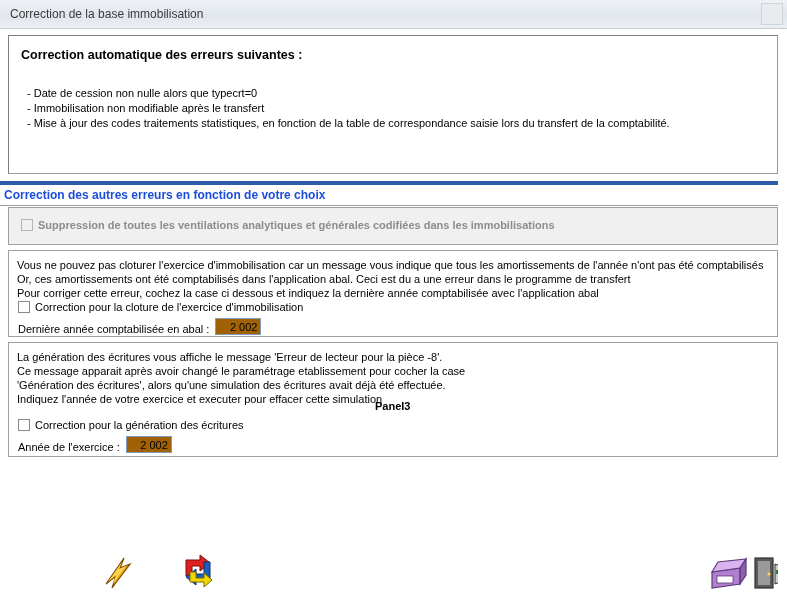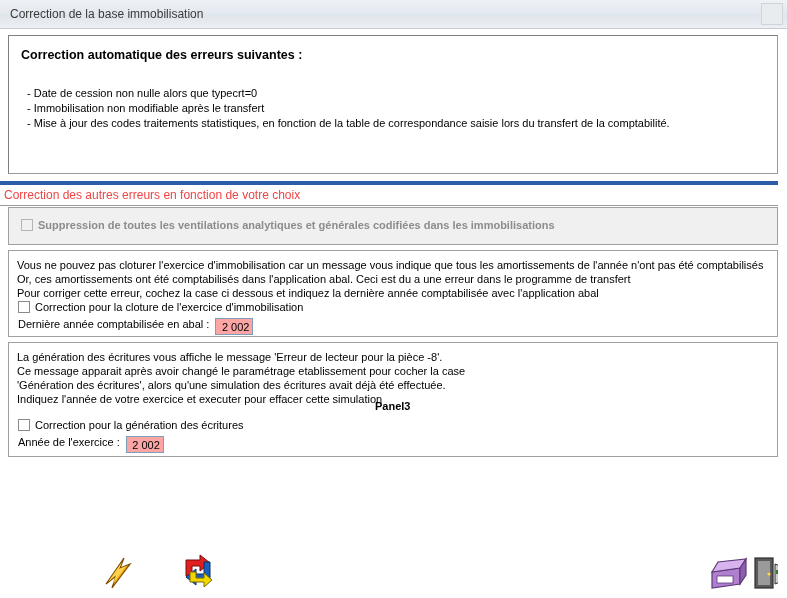--- a/index.html
+++ b/index.html
@@ -104,22 +104,22 @@
     width: 787px;
     height: 4px;
     background: #2a5ca8;
   }
 
   .section-header {
     position: absolute;
     left: 4px;
     top: 159px;
     font-size: 12px;
-    font-weight: normal;
-    color: #ef4444;
+    font-weight: bold;
+    color: #1d4ed8;
   }
   .header-rule {
     position: absolute;
     left: 0;
     top: 176px;
     width: 787px;
     height: 1px;
     background: #9a9a9a;
   }
 
@@ -185,30 +185,30 @@
     background: #f0f0f0;
     border-color: #b4b4b4;
   }
   .cblabel { font-size: 11px; }
   .cblabel.disabled { color: #8c8c8c; }
 
   
   .fieldrow {
     position: absolute;
     display: flex;
-    align-items: flex-start;
+    align-items: flex-end;
   }
   .fieldlabel {
     font-size: 11px;
     margin-right: 6px;
   }
   .textbox {
-    width: 38px;
+    width: 46px;
     height: 17px;
-    background: #fca5a5;
+    background: #a16207;
     border: 1px solid #7f9db9;
     box-sizing: border-box;
     font-family: "Liberation Sans", sans-serif;
     font-size: 11px;
     text-align: right;
     padding: 1px 3px 0 0;
     line-height: 15px;
     color: #000000;
   }
 

